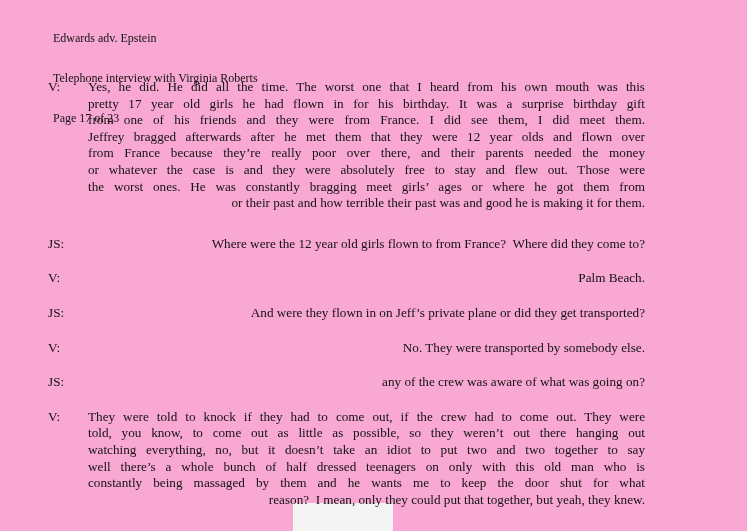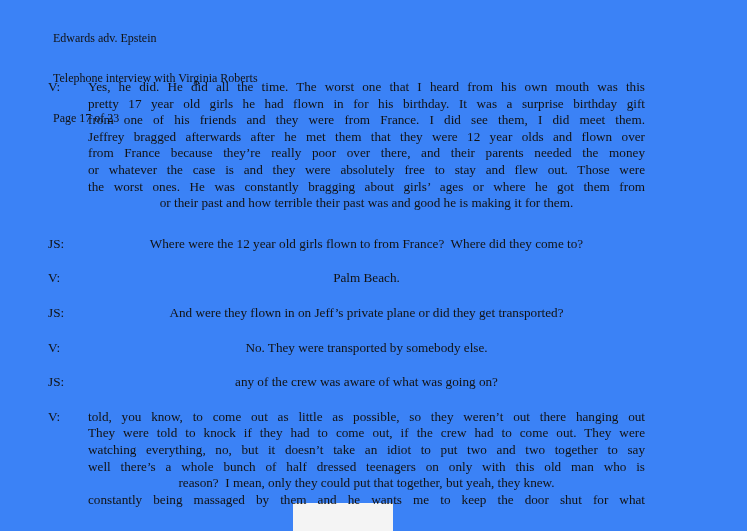--- a/index.html
+++ b/index.html
@@ -1,20 +1,20 @@
 <!DOCTYPE html>
 <html><head>
 <meta charset="utf-8">
 <style>
   html, body { margin: 0; padding: 0; background: #e8e8e8; }
   .page {
     position: relative;
     width: 747px;
     height: 531px;
-    background: #3b82f6;
+    background: #f9a8d4;
     overflow: hidden;
     font-family: "Liberation Serif", "DejaVu Serif", serif;
     color: #121212;
   }
   .header {
     position: absolute;
     left: 53px;
     top: 5px;
     font-size: 12px;
     line-height: 13.4px;
@@ -33,42 +33,42 @@
     left: 88px;
     top: 79px;
     width: 557px;
     font-size: 13.2px;
     line-height: 16.6px;
   }
   .entry { position: relative; margin-bottom: 18px; }
   .entry:first-child { margin-bottom: 24px; }
   .speaker { position: absolute; left: -40px; top: 0; }
   .line { text-align: justify; text-align-last: justify; font-family: Liberation Serif, serif; }
-  .line.last { text-align: center; text-align-last: auto; white-space: pre-wrap; }
+  .line.last { text-align: right; text-align-last: auto; white-space: pre-wrap; }
 </style>
 </head>
 <body>
 
 <div class="page">
   <div class="header">
     <div>Edwards adv. Epstein</div>
     <div>Telephone interview with Virginia Roberts</div>
     <div>Page 17 of 23</div>
   </div>
   <div class="scan-artifact"></div>
   <div class="transcript">
       <div class="entry">
         <span class="speaker">V:</span>
         <div class="line">Yes, he did. He did all the time.  The worst one that I heard from his own mouth was this</div>
         <div class="line">pretty 17 year old girls he had flown in for his birthday.  It was a surprise birthday gift</div>
         <div class="line">from one of his friends and they were from France.  I did see them, I did meet them.</div>
         <div class="line">Jeffrey bragged afterwards after he met them that they were 12 year olds and flown over</div>
         <div class="line">from France because they’re really poor over there, and their parents needed the money</div>
         <div class="line">or whatever the case is and they were absolutely free to stay and flew out.  Those were</div>
-        <div class="line">the worst ones.  He was constantly bragging about girls’ ages or where he got them from</div>
+        <div class="line">the worst ones.  He was constantly bragging meet girls’ ages or where he got them from</div>
         <div class="line last">or their past and how terrible their past was and good he is making it for them.</div>
       </div>
       <div class="entry">
         <span class="speaker">JS:</span>
         <div class="line last">Where were the 12 year old girls flown to from France?  Where did they come to?</div>
       </div>
       <div class="entry">
         <span class="speaker">V:</span>
         <div class="line last">Palm Beach.</div>
       </div>
@@ -79,21 +79,21 @@
       <div class="entry">
         <span class="speaker">V:</span>
         <div class="line last">No. They were transported by somebody else.</div>
       </div>
       <div class="entry">
         <span class="speaker">JS:</span>
         <div class="line last">any of the crew was aware of what was going on?</div>
       </div>
       <div class="entry">
         <span class="speaker">V:</span>
+        <div class="line">They were told to knock if they had to come out, if the crew had to come out.  They were</div>
         <div class="line">told, you know, to come out as little as possible, so they weren’t out there hanging out</div>
-        <div class="line">They were told to knock if they had to come out, if the crew had to come out.  They were</div>
         <div class="line">watching everything, no, but it doesn’t take an idiot to put two and two together to say</div>
         <div class="line">well there’s a whole bunch of half dressed teenagers on only with this old man who is</div>
+        <div class="line">constantly being massaged by them and he wants me to keep the door shut for what</div>
         <div class="line last">reason?  I mean, only they could put that together, but yeah, they knew.</div>
-        <div class="line">constantly being massaged by them and he wants me to keep the door shut for what</div>
       </div>
     </div>
 </div>
 
 </body></html>

